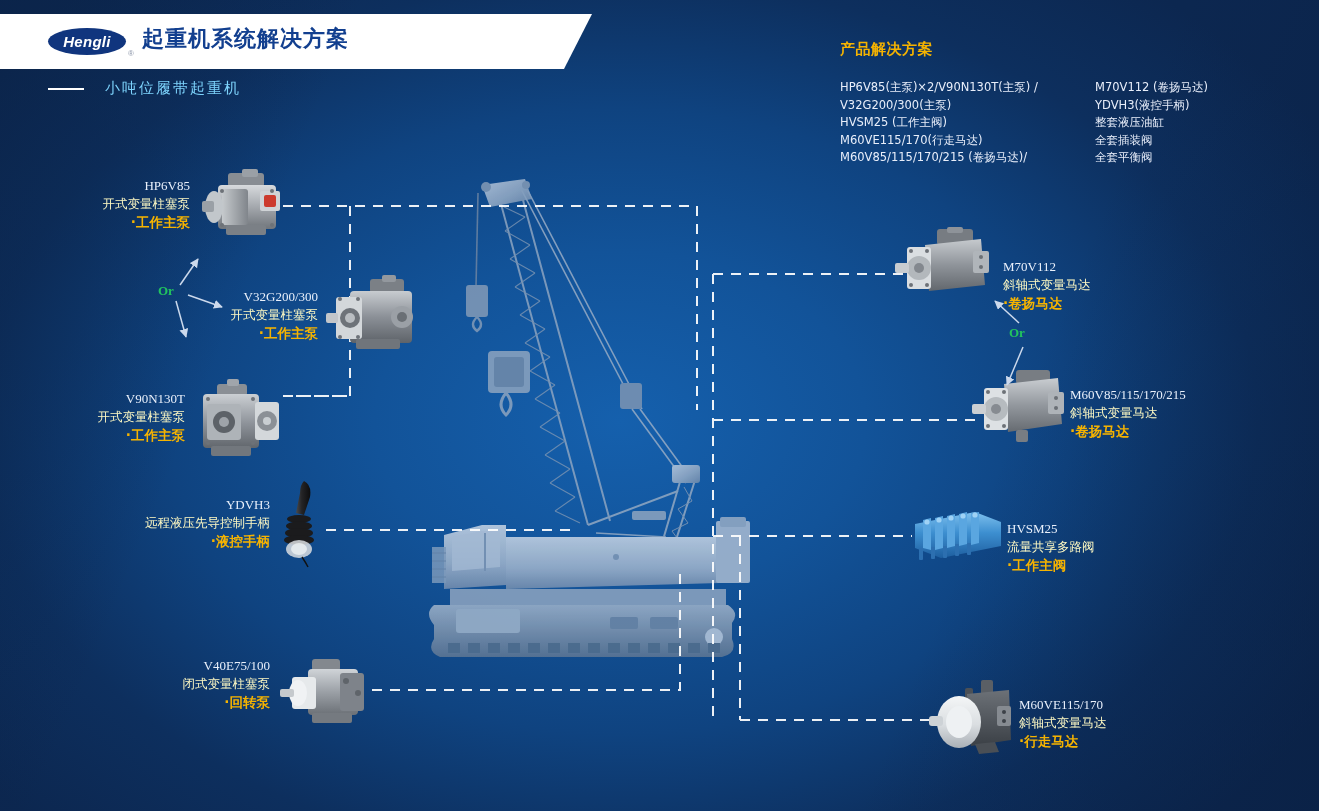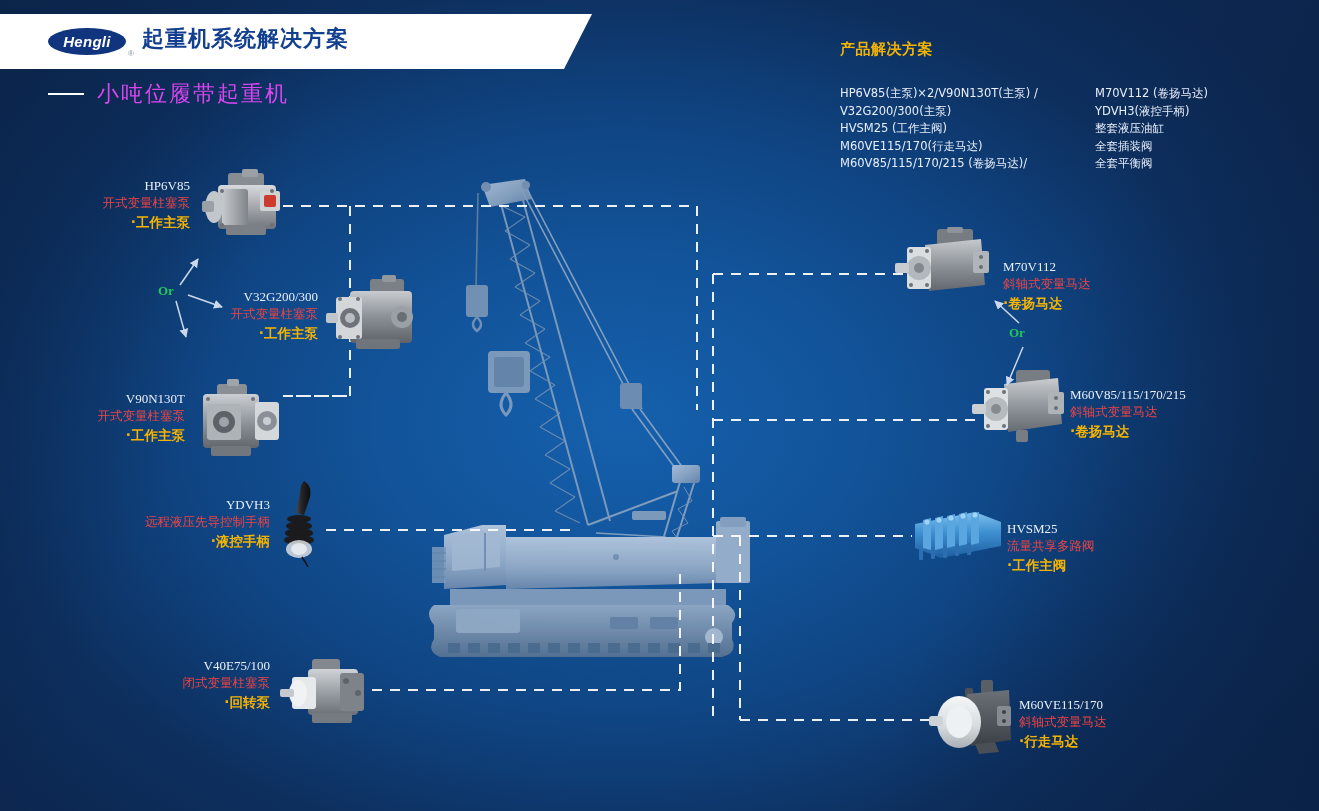--- a/index.html
+++ b/index.html
@@ -55,31 +55,32 @@
     position:absolute; left:142px; top:24px; z-index:9;
     color:#123f8f; font-size:22px; font-weight:bold; letter-spacing:1px;
     font-family:"DejaVu Sans","Liberation Sans",sans-serif;
   }
   #subtitle-row {
     position:absolute; left:48px; top:79px; z-index:6;
     display:flex; align-items:center; gap:13px;
   }
   #subtitle-dash { width:36px; height:2px; background:#ffffff; }
   #subtitle-text {
-    color:#d946ef; font-size:22px; letter-spacing:2px;
+    color:#7dd3fc; font-size:15px; letter-spacing:2px;
     font-family:"DejaVu Sans","Liberation Sans",sans-serif;
+    margin-left:8px;
   }
 
   
   #solutions { position:absolute; left:840px; top:40px; z-index:6; }
   #solutions-title {
     color:#f5b301; font-size:15px; font-weight:bold; letter-spacing:.5px;
     font-family:"DejaVu Sans","Liberation Sans",sans-serif;
   }
-  #solutions-cols { display:flex; margin-top:26px; }
+  #solutions-cols { display:flex; margin-top:20px; }
   #sol-col-a { width:255px; }
   #sol-col-b { width:200px; }
   .sol-item {
     color:#e8eefa; font-size:11.5px; line-height:17.5px; white-space:nowrap;
     font-family:"DejaVu Sans","Liberation Sans",sans-serif;
   }
 
   
   #crane { position:absolute; left:420px; top:165px; width:370px; height:520px; z-index:2; opacity:.95; }
 
@@ -87,22 +88,22 @@
   #wires { position:absolute; inset:0; z-index:3; pointer-events:none; }
 
   
   .comp { position:absolute; z-index:5; }
   .comp .lbl { line-height:18px; }
   .lbl .code {
     color:#e9f0fb; font-size:13px; display:block;
     font-family:"Liberation Serif","DejaVu Serif",serif;
   }
   .lbl .desc {
-    color:#ef4444; font-size:12.5px; display:block;
-    font-family:Liberation Mono, monospace;
+    color:#fef9c3; font-size:12.5px; display:block;
+    font-family:Liberation Sans, sans-serif;
   }
   .lbl .role {
     color:#f5b301; font-size:13.5px; font-weight:bold; display:block;
     font-family:"DejaVu Sans","Liberation Sans",sans-serif;
   }
   .lbl.right-align { text-align:right; }
   .lbl.left-align  { text-align:left; }
 
   .or-mark {
     position:absolute; z-index:6; color:#22c55e; font-size:13px; font-weight:bold;

